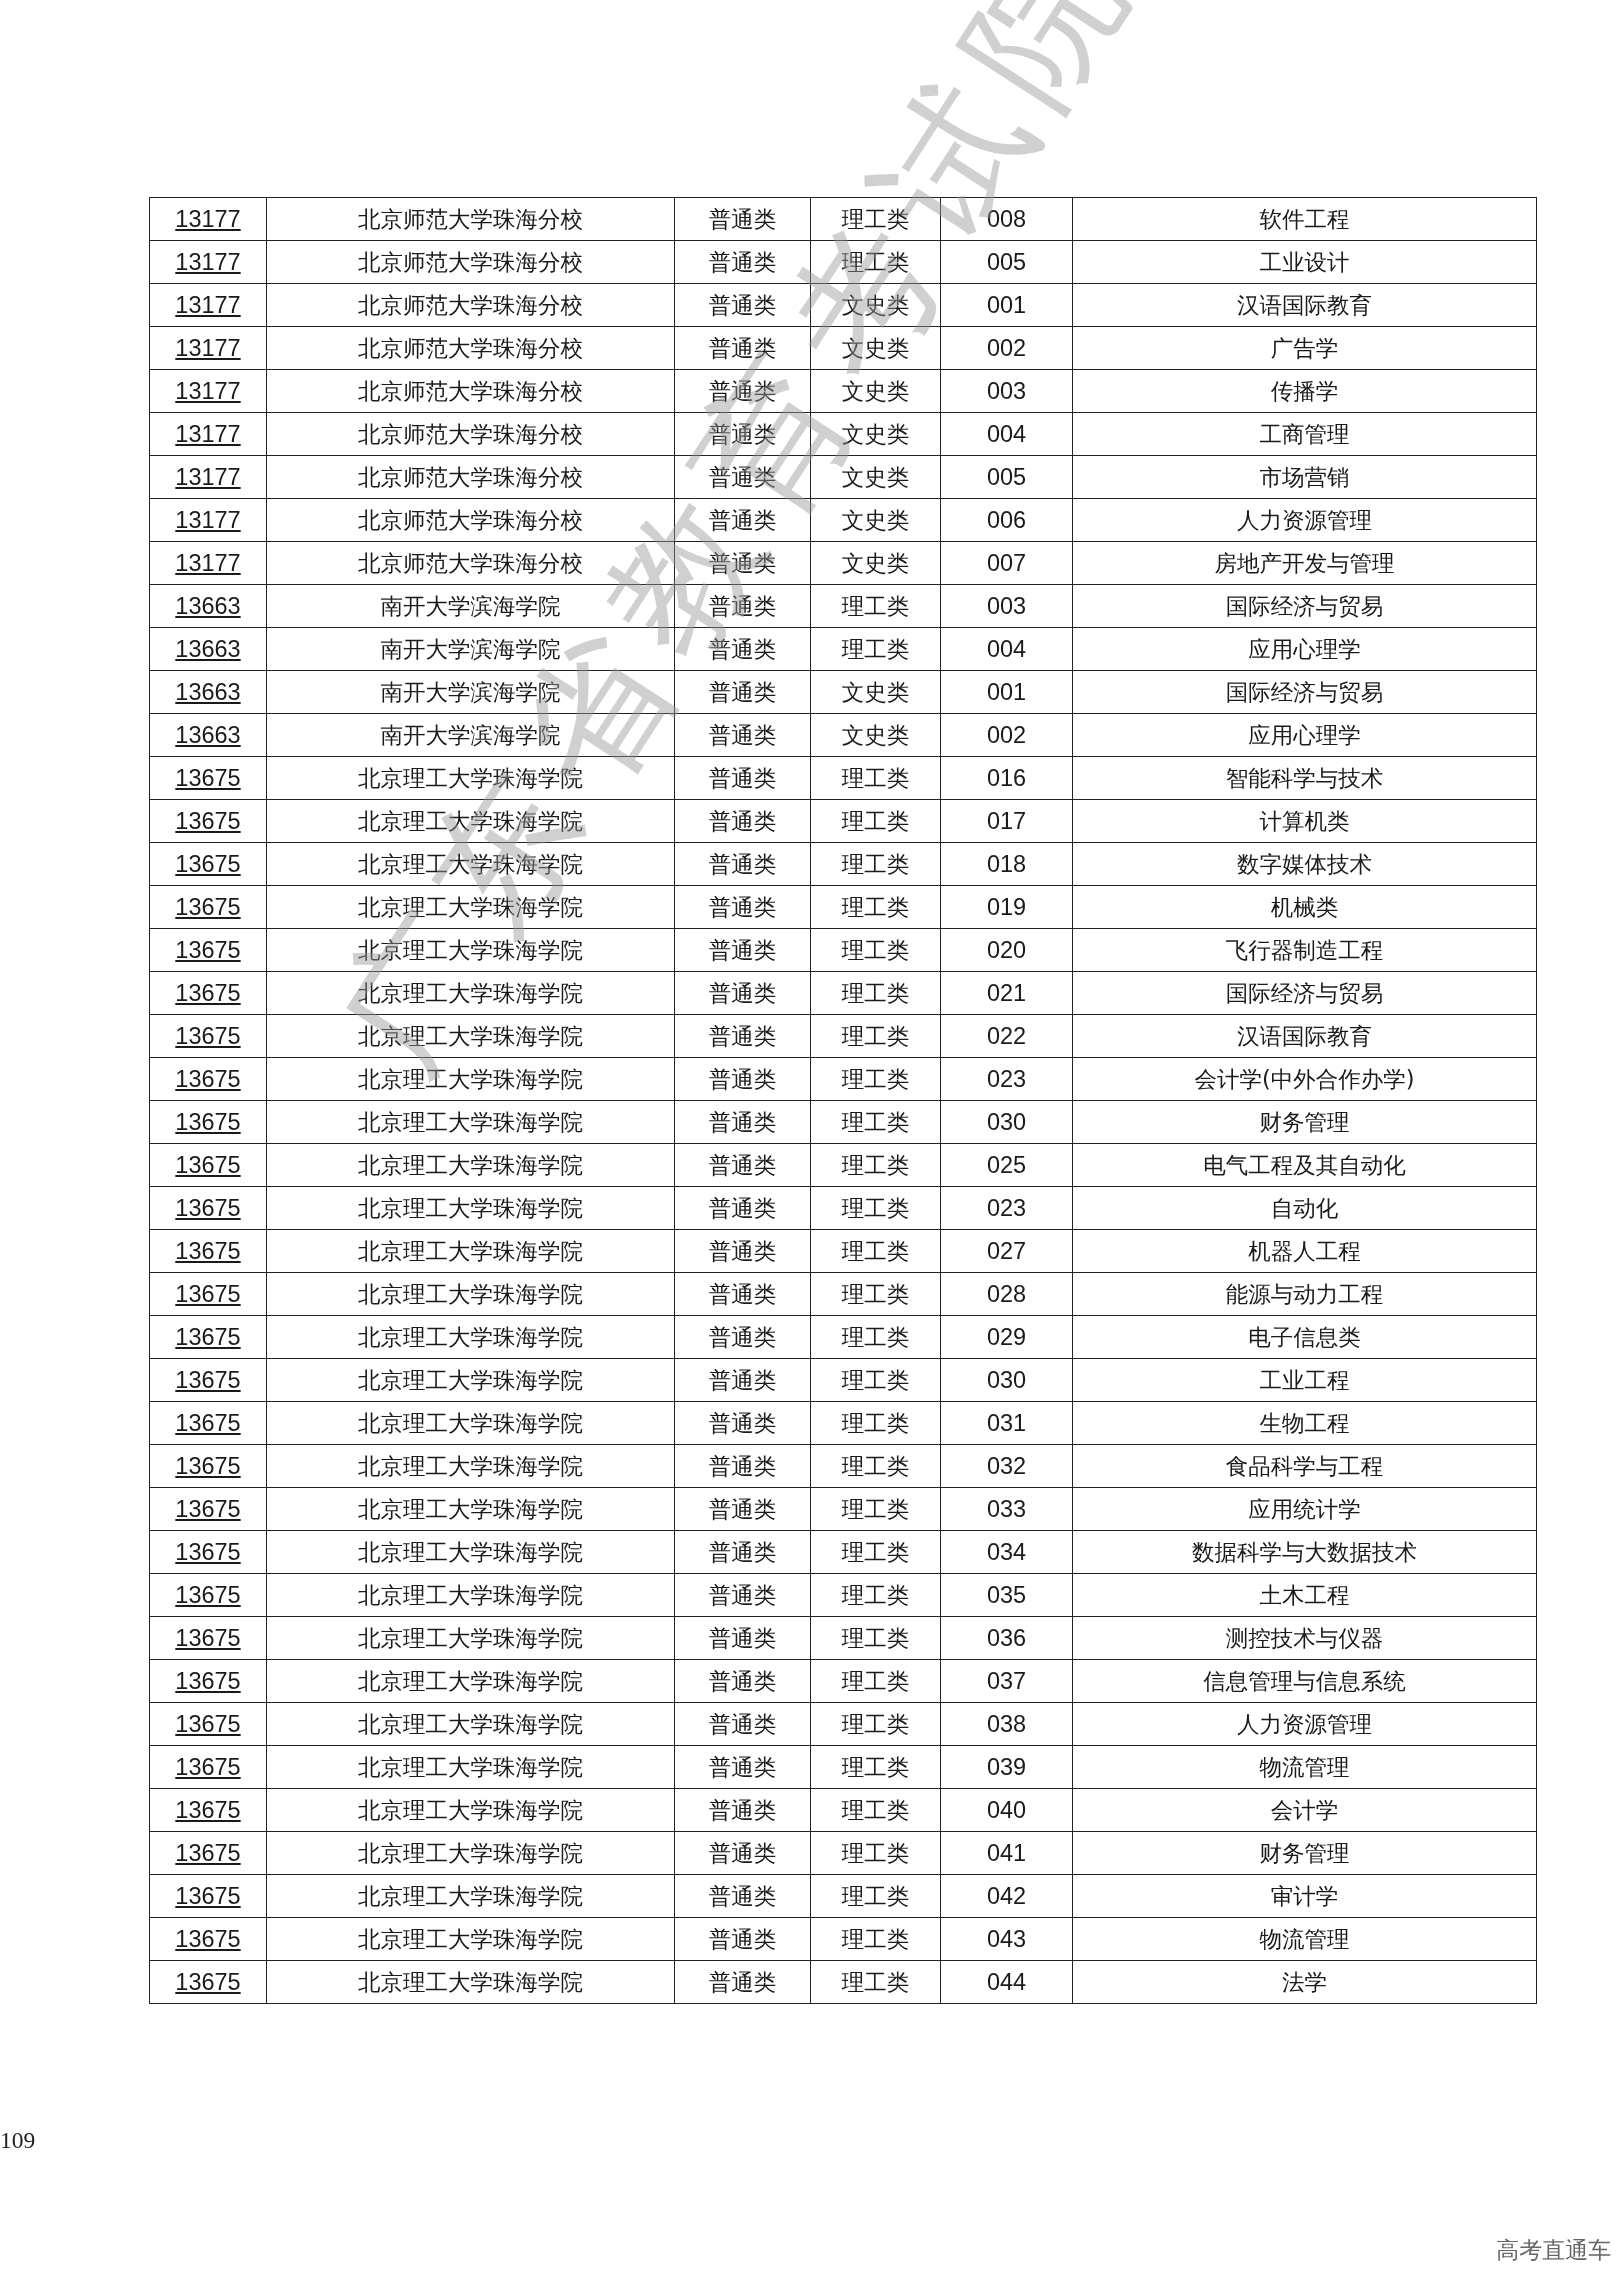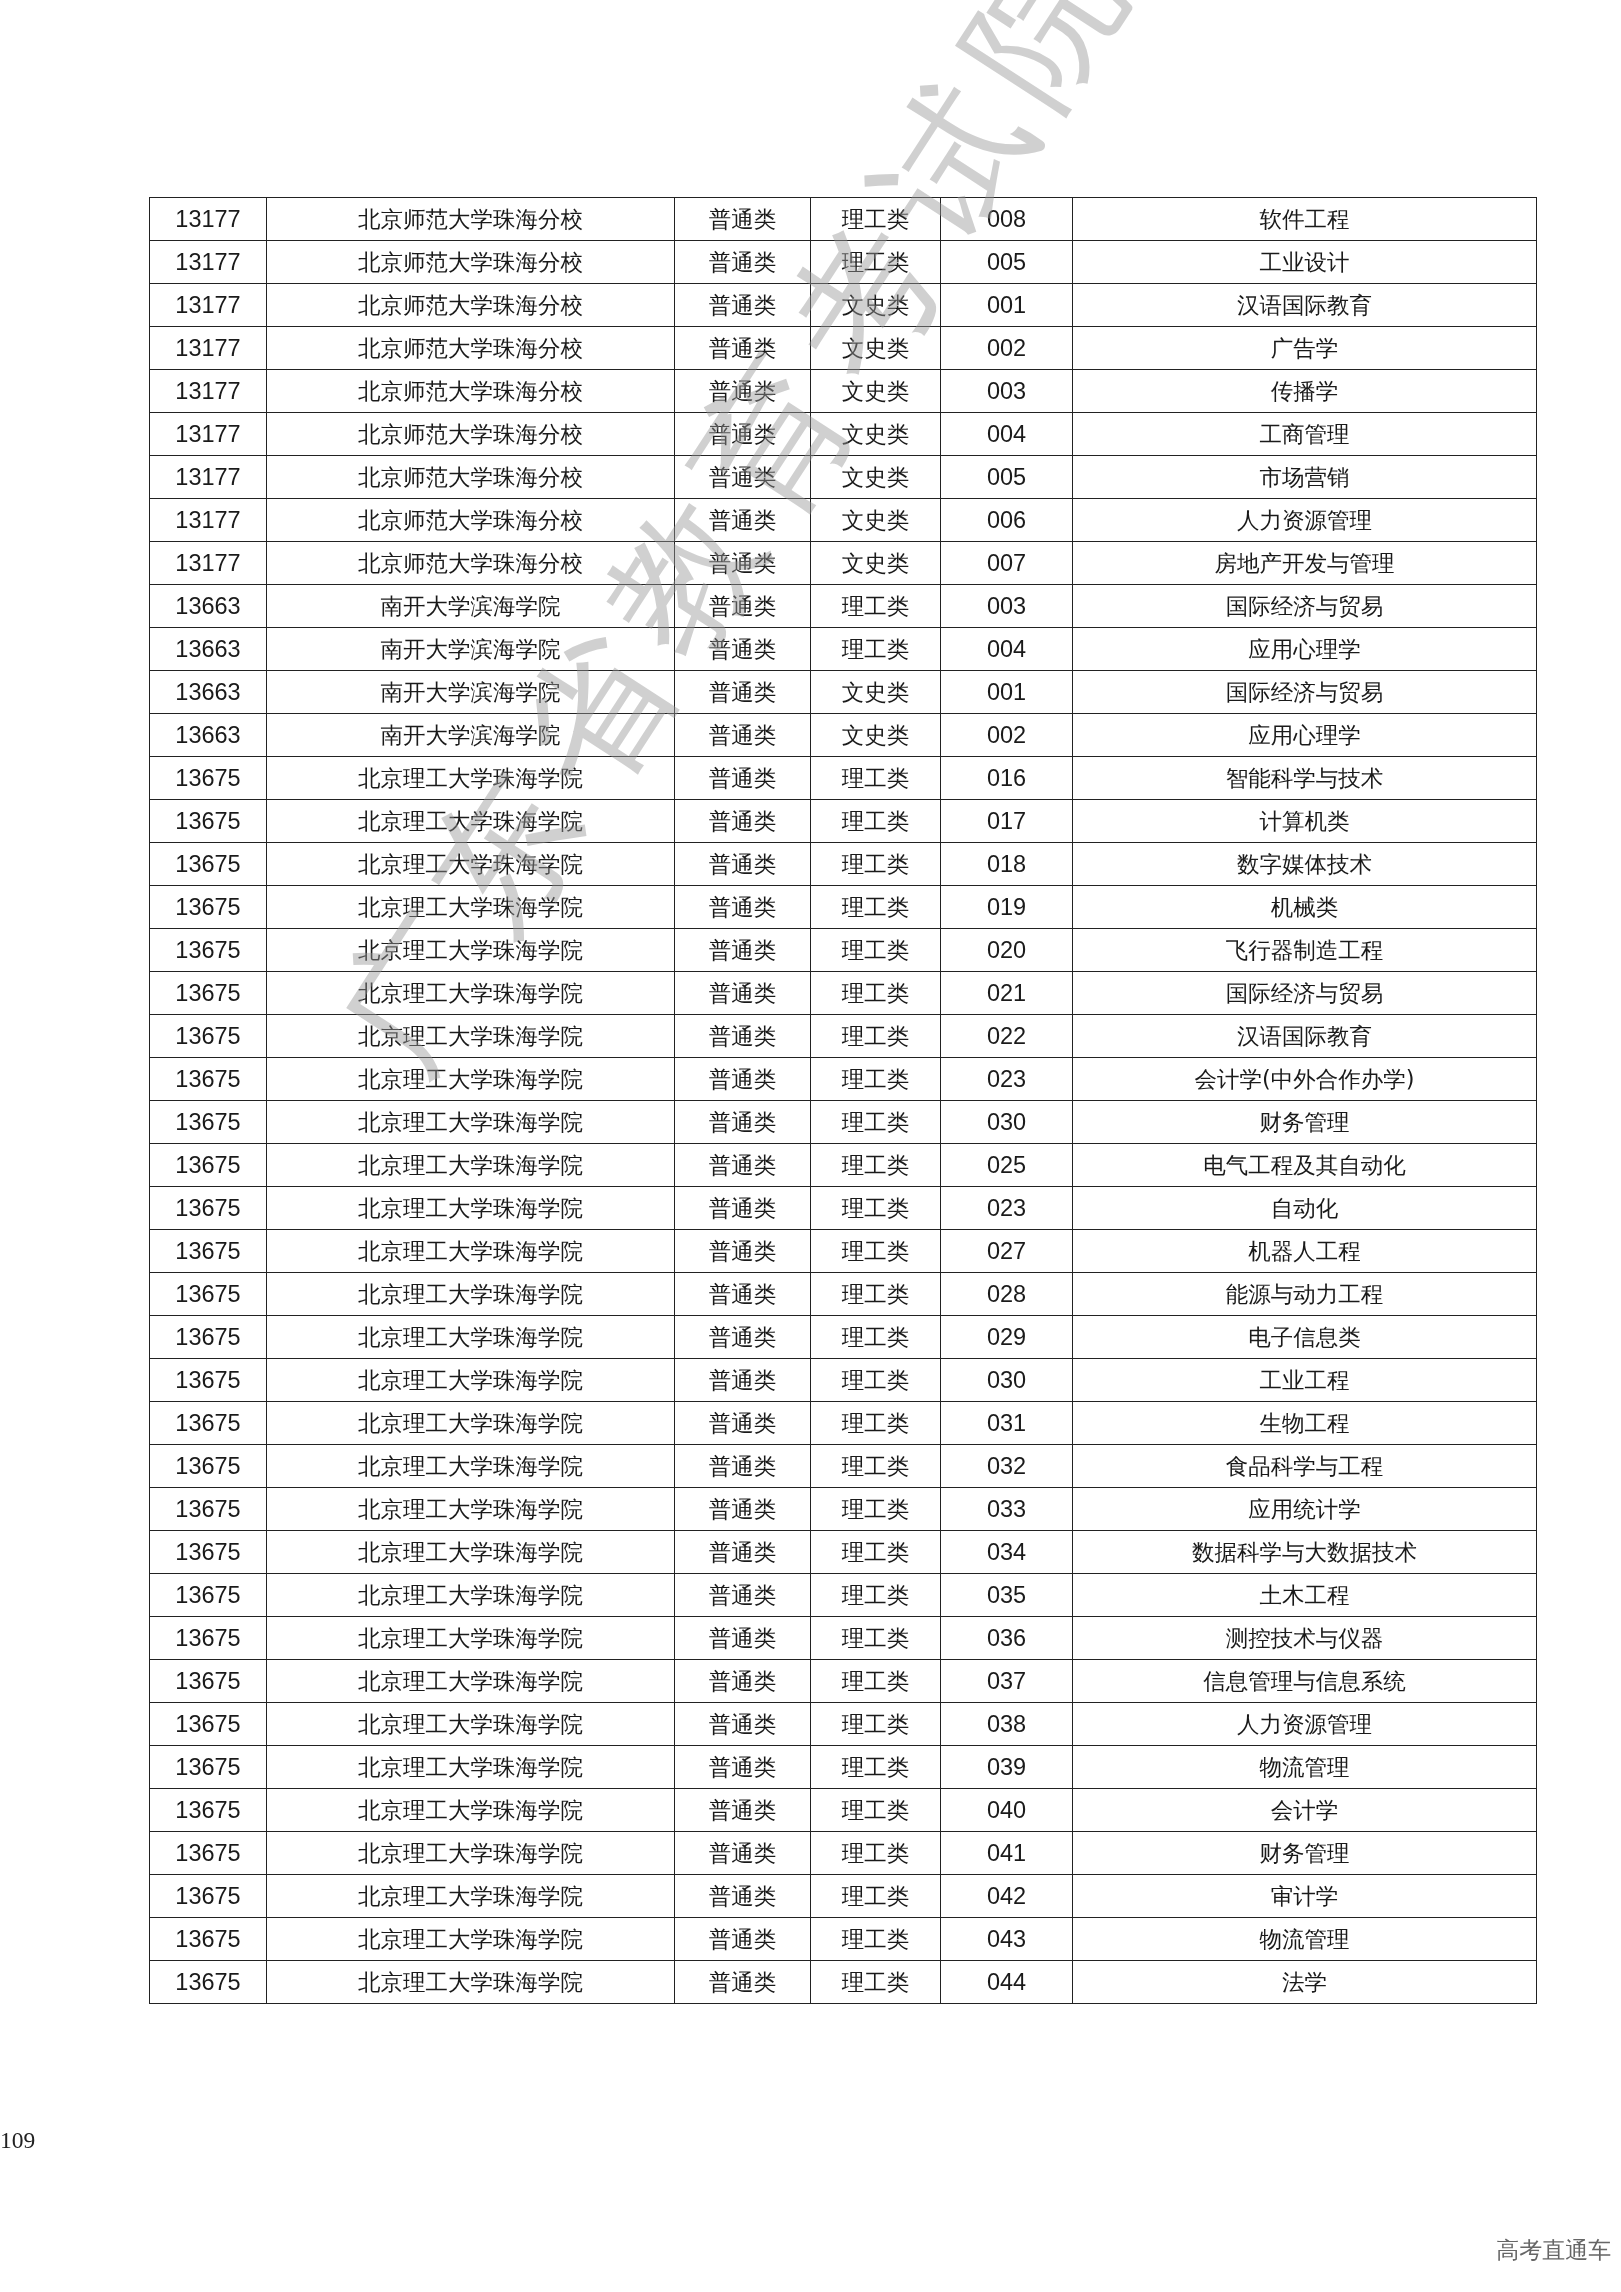--- a/index.html
+++ b/index.html
@@ -4,21 +4,21 @@
 <style>
   html, body { margin: 0; padding: 0; background: #ffffff; }
   body { width: 1621px; height: 2293px; position: relative; overflow: hidden;
          font-family: "DejaVu Sans", "Liberation Sans", sans-serif; color: #1a1a1a; }
   .page { position: absolute; left: 0; top: 0; width: 1621px; height: 2293px; }
   table.data { position: absolute; left: 149px; top: 197px; width: 1388px;
                border-collapse: collapse; table-layout: fixed; }
   table.data td { border: 1.5px solid #222; height: 42px; padding: 0;
                   text-align: center; font-size: 22.5px; white-space: nowrap;
                   overflow: hidden; }
-  table.data td.c0 { width: 116px; font-family: "Liberation Sans", sans-serif; font-size: 23.5px; }
+  table.data td.c0 { width: 116px; font-family: "Liberation Sans", sans-serif; font-size: 23.5px; text-decoration: underline; }
   table.data td.c1 { width: 407px; }
   table.data td.c2 { width: 135px; }
   table.data td.c3 { width: 129px; }
   table.data td.c4 { width: 131px; font-family: "Liberation Sans", sans-serif; font-size: 23.5px; margin-left: 37px; }
   table.data td.c5 { width: auto; }
   .watermark { position: absolute; left: 294px; top: 1000px; transform: rotate(-57deg);
                transform-origin: left top; font-size: 147px; color: rgba(150,150,150,0.45);
                letter-spacing: 17.6px; white-space: nowrap; pointer-events: none;
                font-family: "DejaVu Sans", sans-serif; font-weight: 300; }
   .pagenum { position: absolute; left: 0; width: 1621px; top: 2127px; 

